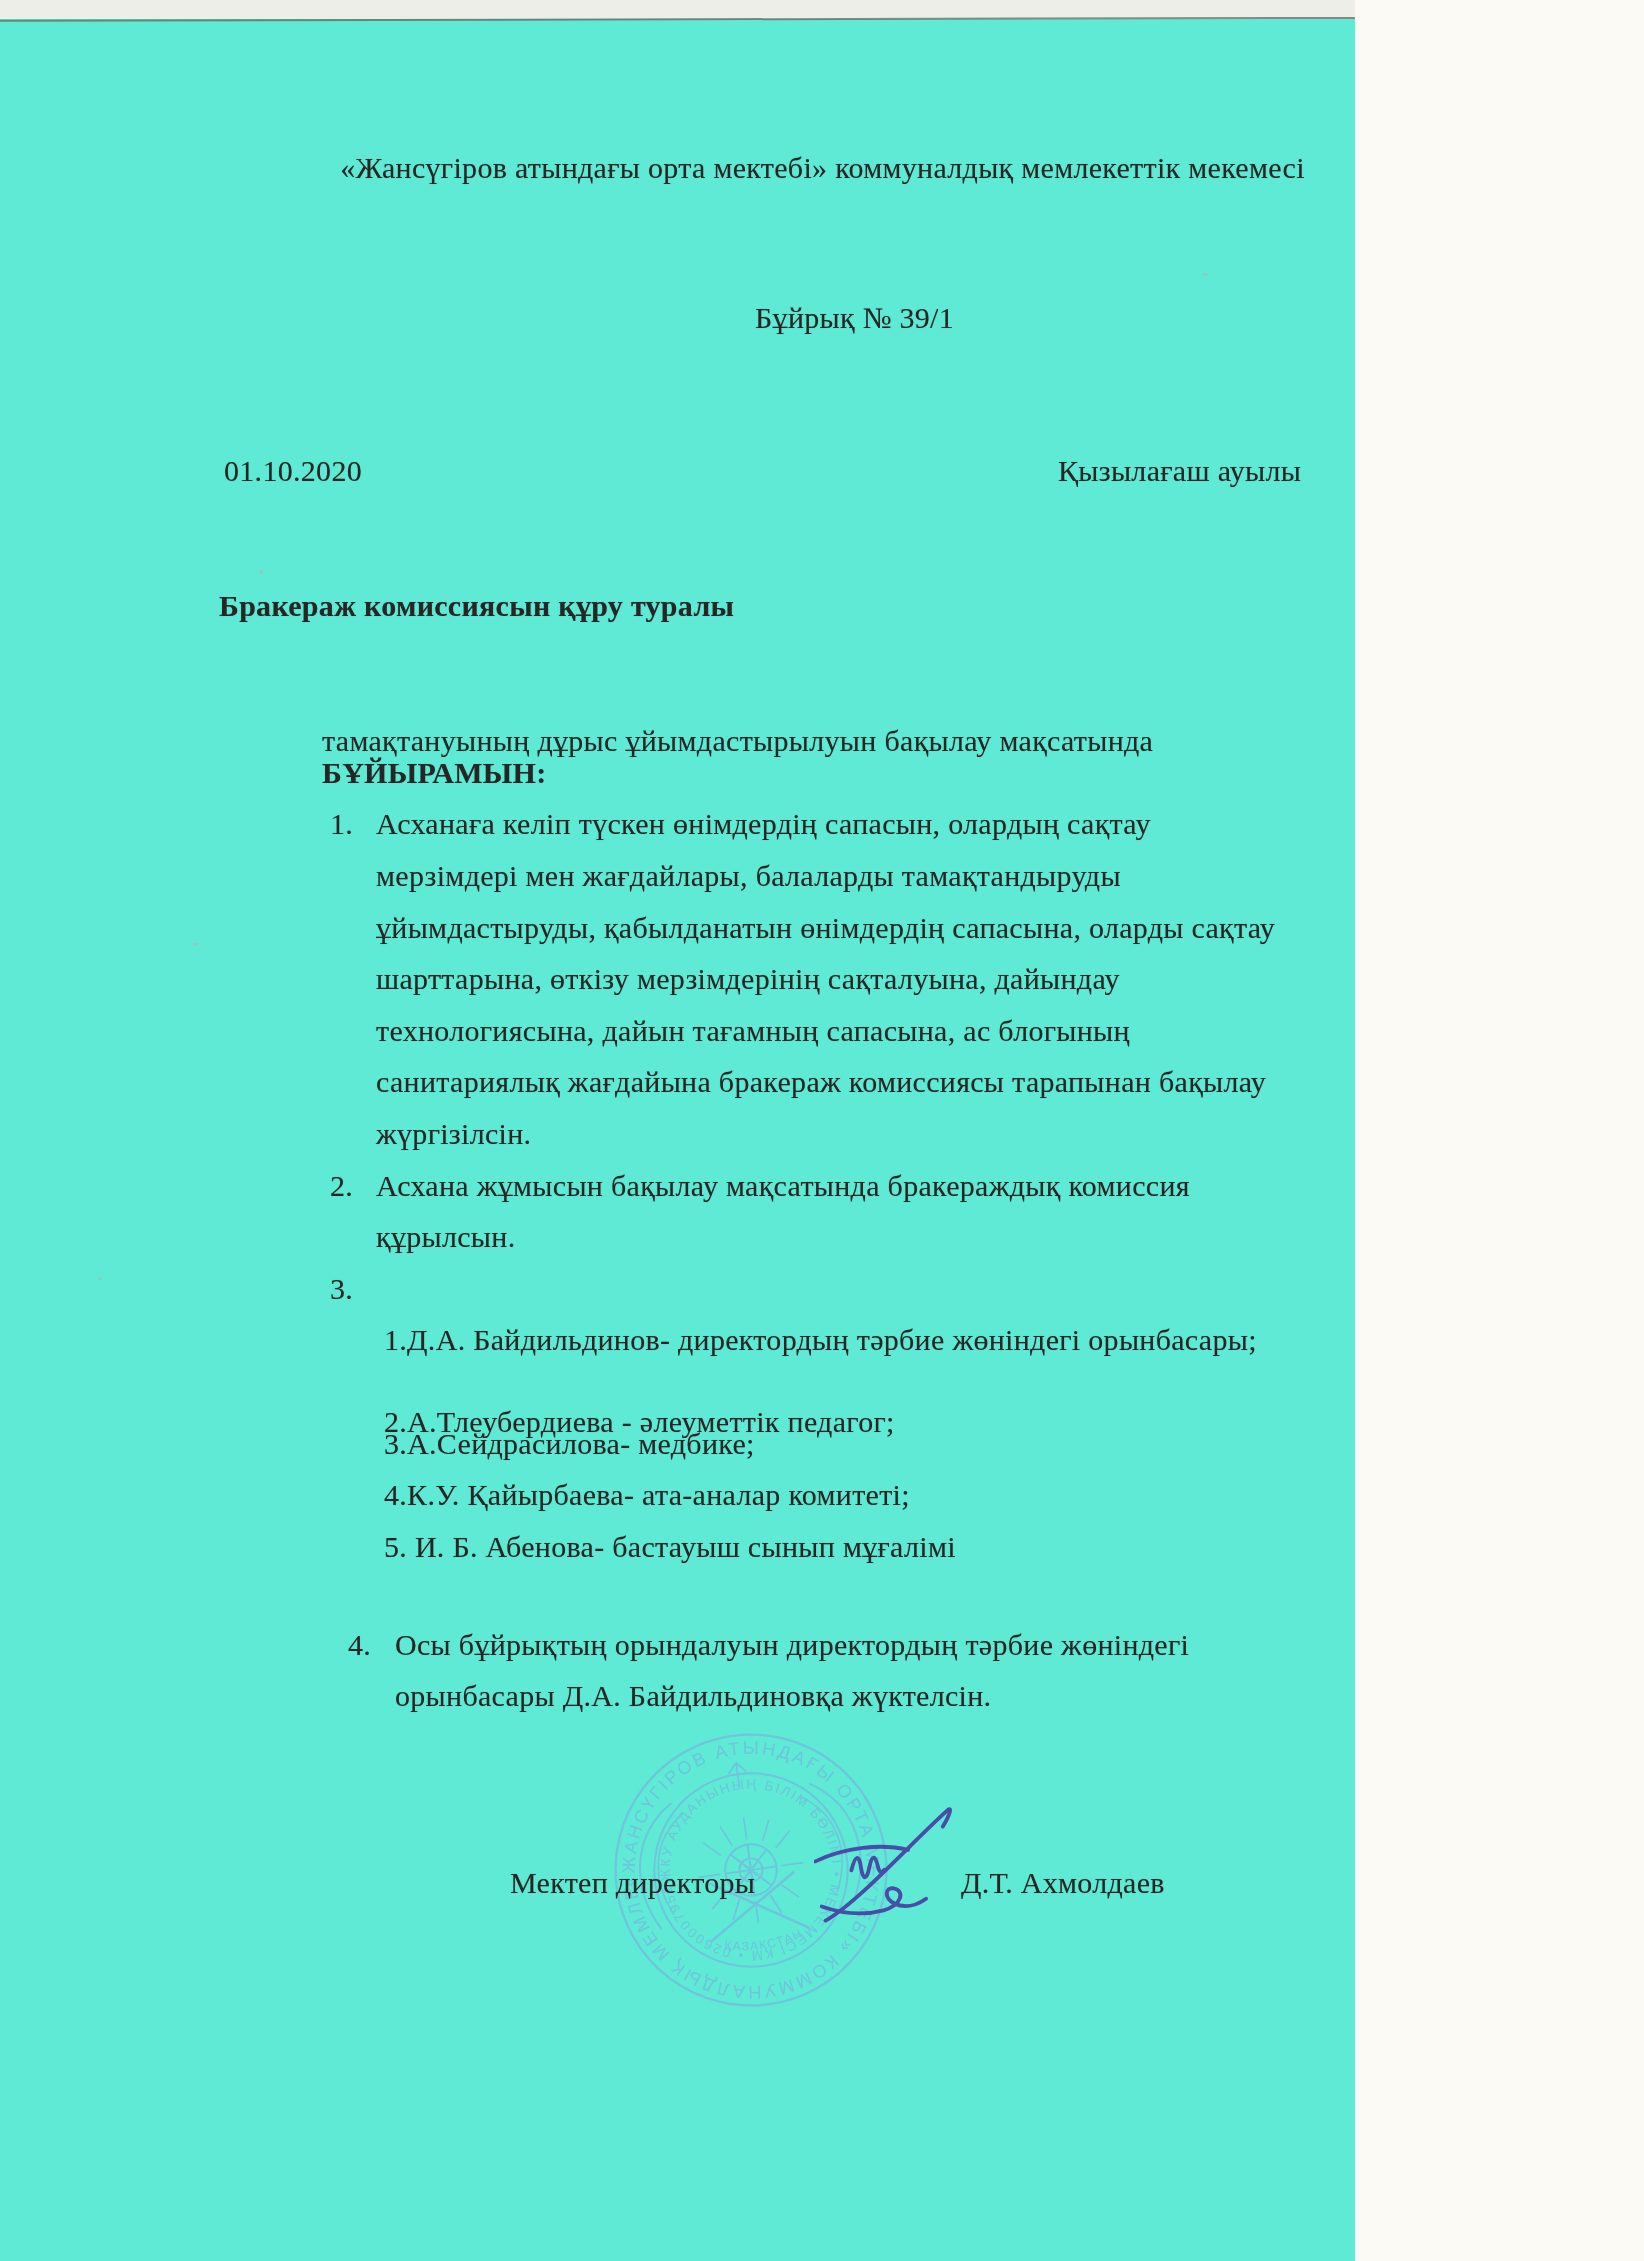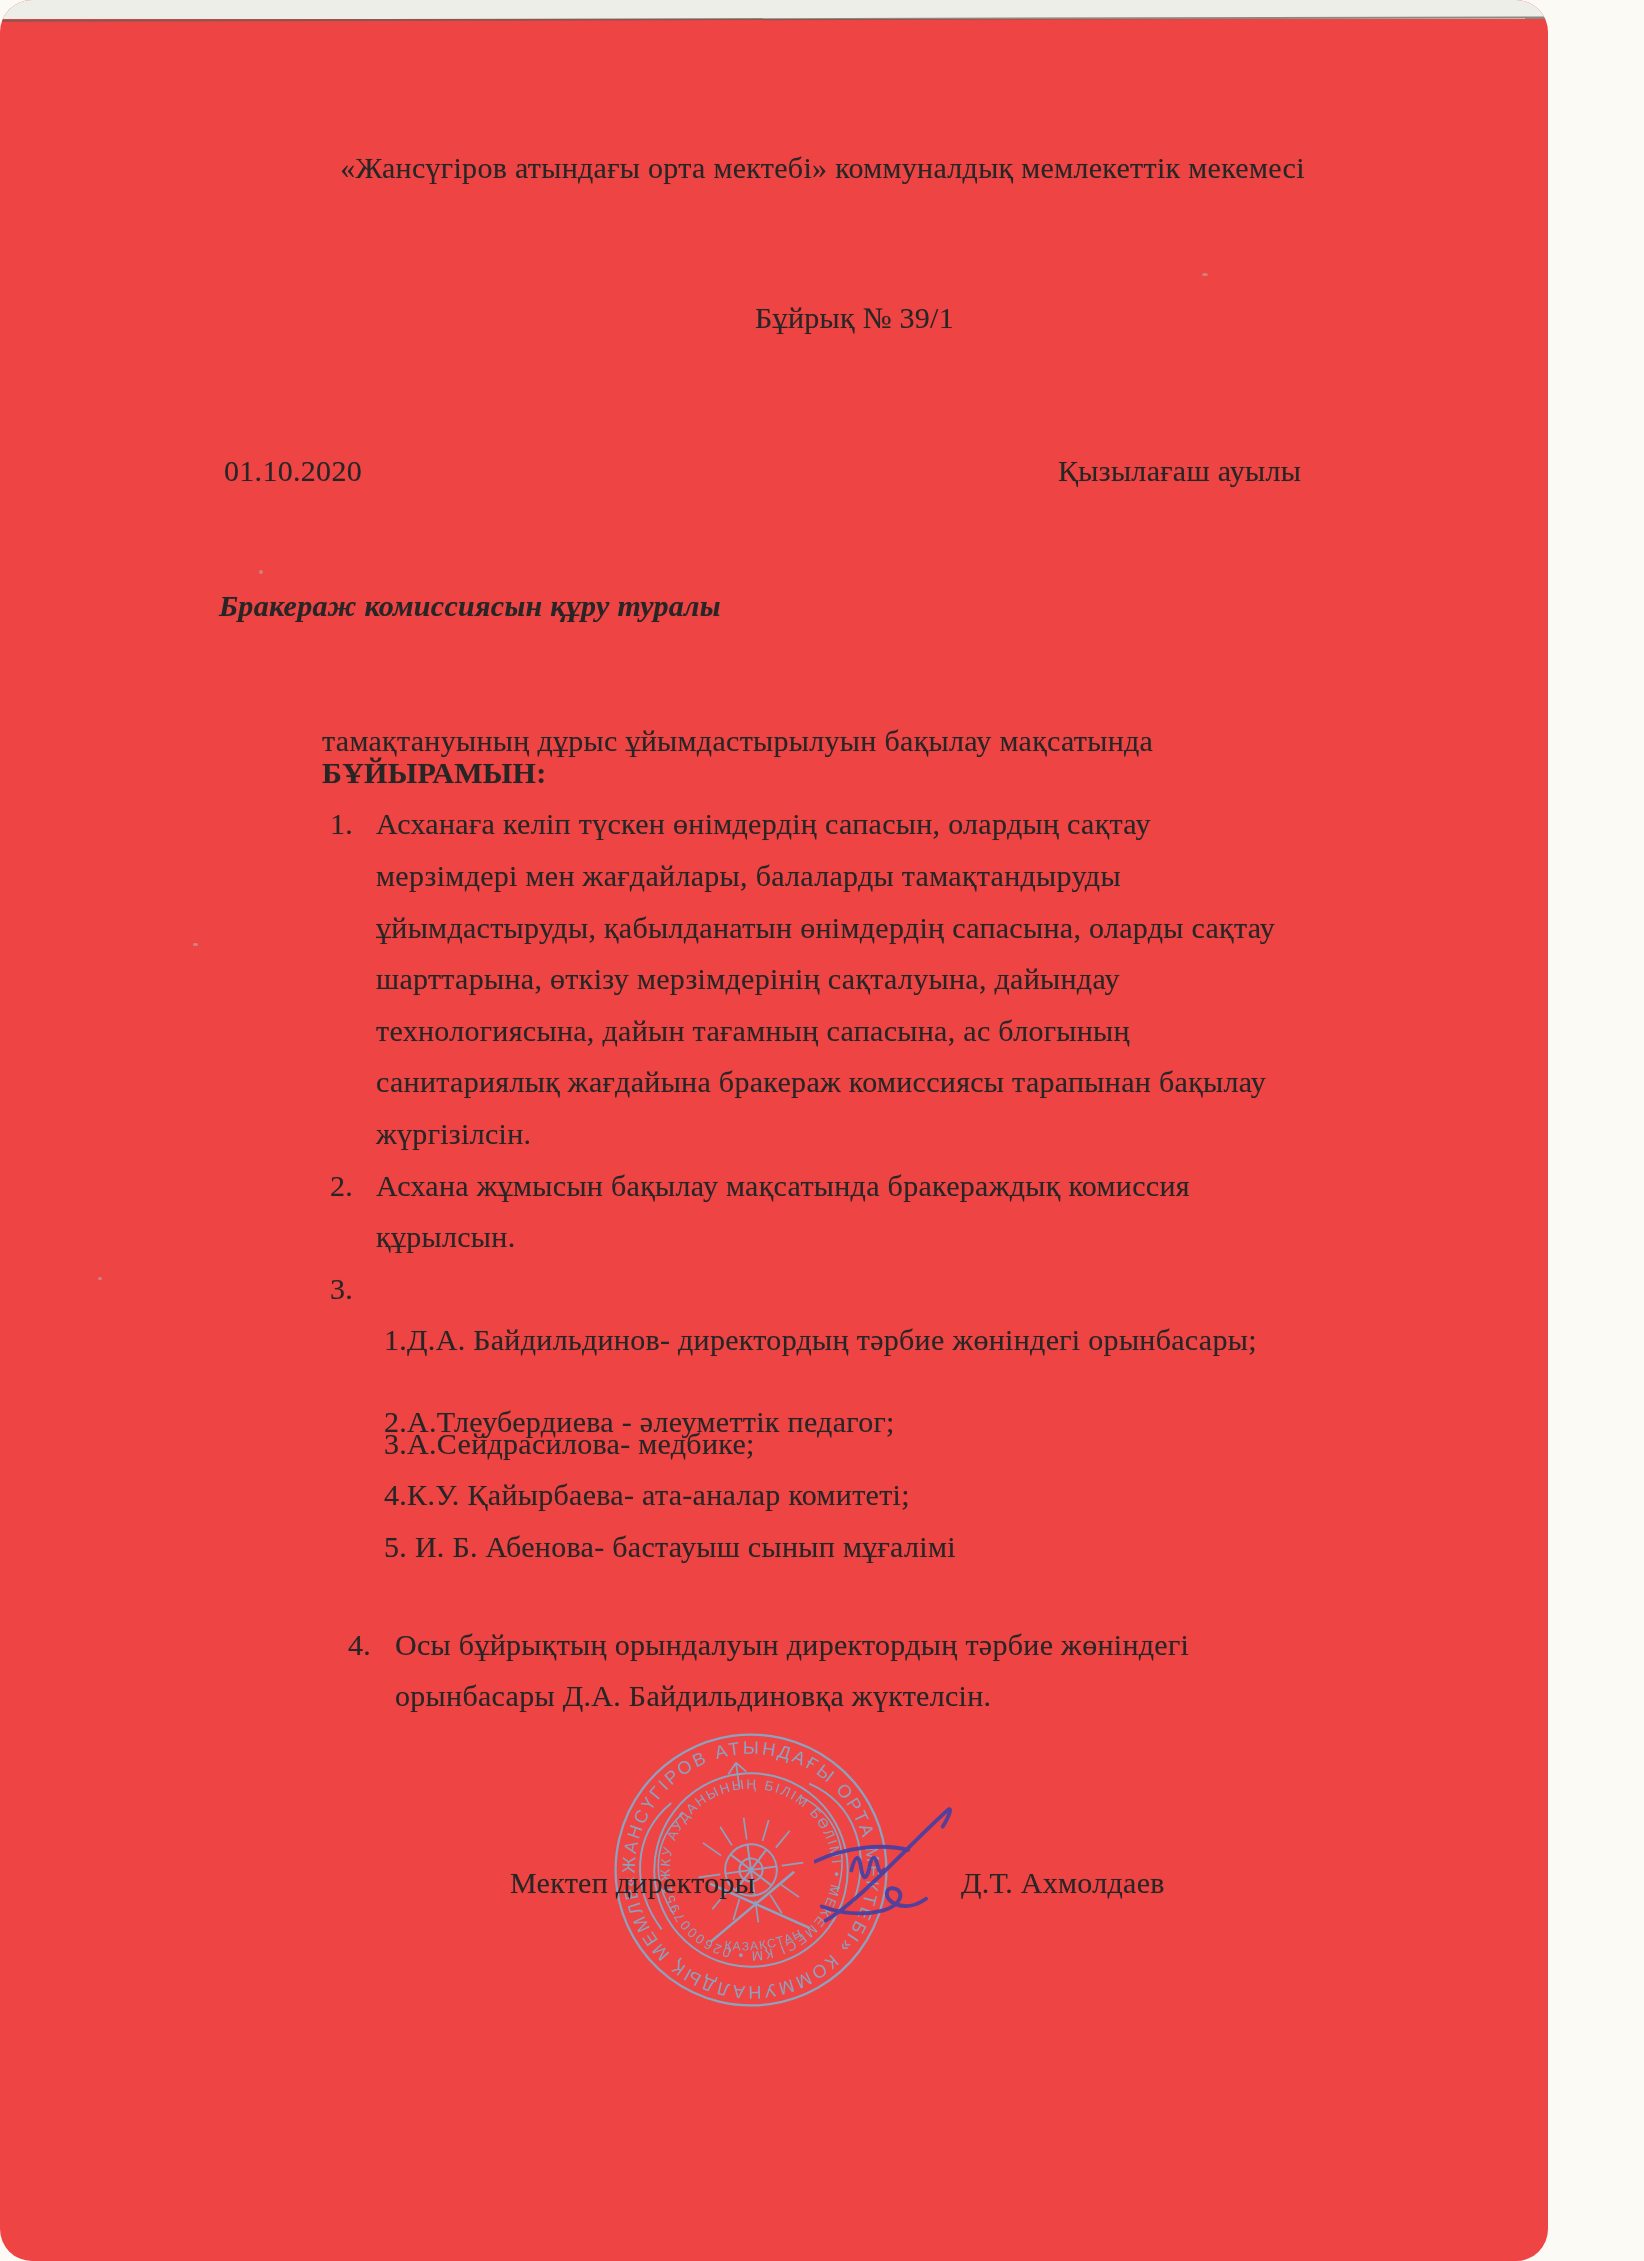--- a/index.html
+++ b/index.html
@@ -2,22 +2,22 @@
 <html style="font-size:10.3px"><head>
 <meta charset="utf-8">
 <style>
   html,body{margin:0;padding:0;}
   body{
     width:1645px;height:2261px;
     background:#fbfaf5;
     font-family:"Liberation Serif","DejaVu Serif",serif;
   }
   .paper{
-    position:relative;width:1548px;height:2261px;overflow:hidden;
-    background:#ef4444;color:#262626;border-radius:32px;
+    position:relative;width:1355px;height:2261px;overflow:hidden;
+    background:#5eead4;color:#262626;
   }
   
   .scan-strip{position:absolute;top:0;left:0;width:1645px;height:18.7px;background:#edeee7;}
   .scan-line{position:absolute;top:18px;left:-2.6px;width:1651px;height:1.9px;background:#5f5f58;opacity:.7;transform:rotate(-0.12deg);}
   .speck{position:absolute;border-radius:50%;background:#b4b4ad;opacity:.55;}
 
   .line{
     position:absolute;height:52px;line-height:52px;font-size:30px;
     white-space:nowrap;letter-spacing:0.3px;z-index:2;
     text-shadow:0 0 0.8px rgba(40,40,40,.32);
@@ -39,21 +39,21 @@
   <div class="speck" style="left:259px;top:570px;width:3.9px;height:3.9px;"></div>
   <div class="speck" style="left:193px;top:943px;width:4.5px;height:2.6px;"></div>
   <div class="speck" style="left:98px;top:1277px;width:3.9px;height:3.2px;"></div>
 
   <div class="line center" style="top:142px;">«Жансүгіров атындағы орта мектебі» коммуналдық мемлекеттік мекемесі</div>
   <div class="line center" style="top:292px;padding-left:32px;">Бұйрық № 39/1</div>
 
   <div class="line" style="left:224px;top:445px;">01.10.2020</div>
   <div class="line" style="left:1058px;top:445px;">Қызылағаш ауылы</div>
 
-  <div class="line bold" style="left:219px;top:580px;font-style:italic;">Бракераж комиссиясын құру туралы</div>
+  <div class="line bold" style="left:219px;top:580px;">Бракераж комиссиясын құру туралы</div>
 
   <div class="line" style="left:322px;top:715px;">тамақтануының дұрыс ұйымдастырылуын бақылау мақсатында</div>
   <div class="line bold" style="left:322px;top:747px;">БҰЙЫРАМЫН:</div>
 
   <div class="line" style="left:330px;top:798px;">1.</div>
   <div class="line" style="left:376px;top:798px;">Асханаға келіп түскен өнімдердің сапасын, олардың сақтау</div>
   <div class="line" style="left:376px;top:850px;">мерзімдері мен жағдайлары, балаларды тамақтандыруды</div>
   <div class="line" style="left:376px;top:902px;">ұйымдастыруды, қабылданатын өнімдердің сапасына, оларды сақтау</div>
   <div class="line" style="left:376px;top:953px;">шарттарына, өткізу мерзімдерінің сақталуына, дайындау</div>
   <div class="line" style="left:376px;top:1056px;">санитариялық жағдайына бракераж комиссиясы тарапынан бақылау</div>

